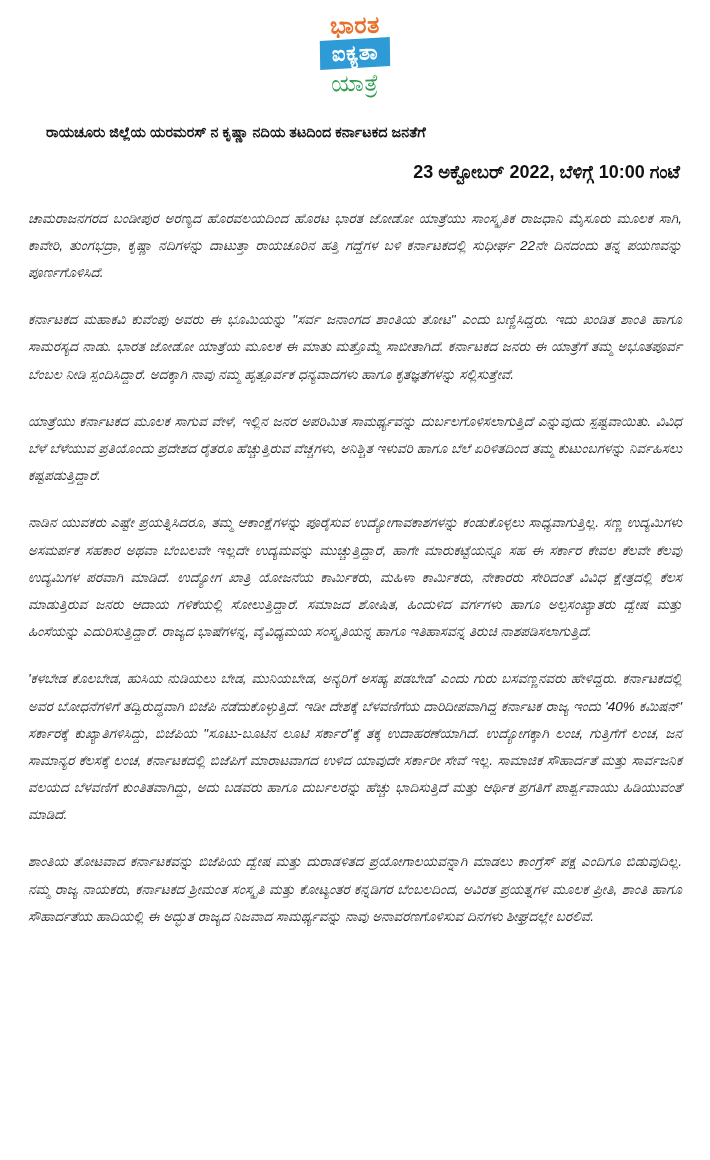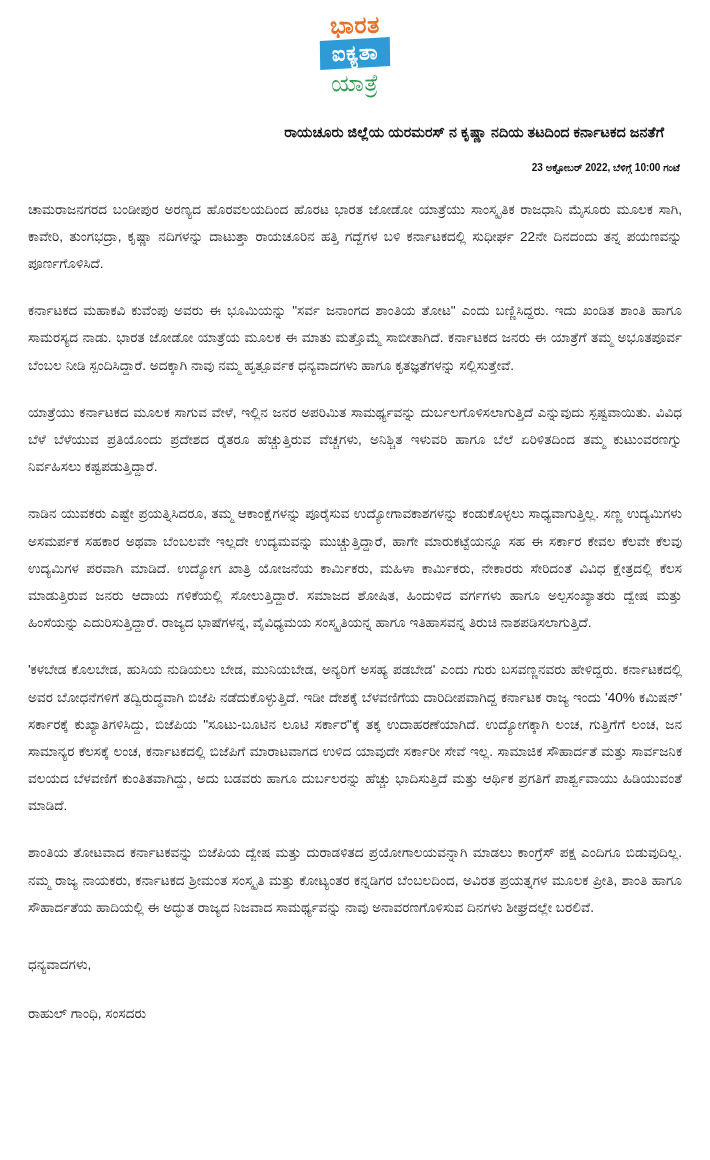--- a/index.html
+++ b/index.html
@@ -62,42 +62,43 @@
     font-weight: 400;
     color: #2E9D52;
     letter-spacing: .5px;
     transform: rotate(-1deg);
     margin-top: 2px;
   }
 
   
   .heading {
     margin-top: 24px;
-    text-align: right;
+    text-align: left;
     font-size: 14.4px;
     font-weight: 700;
     line-height: 1.85;
     color: #111111;
     padding: 0 18px;
   }
   .heading-line { display: block; }
 
   
   .datetime {
     margin-top: 16px;
     text-align: right;
-    font-size: 10px;
+    font-size: 18px;
     font-weight: 700;
     color: #111111;
     padding-right: 2px;
   }
 
   
   .body-copy {
     margin-top: 22px;
+    font-style: italic;
   }
   .para {
     text-align: justify;
     text-justify: inter-word;
     font-size: 13.6px;
     line-height: 2.0;
     color: #1b1b1b;
     margin: 0 0 20px 0;
   }
   .signoff {
@@ -125,24 +126,20 @@
 
   <div class="heading">
     <span class="heading-line">ರಾಯಚೂರು ಜಿಲ್ಲೆಯ ಯರಮರಸ್ ನ ಕೃಷ್ಣಾ ನದಿಯ ತಟದಿಂದ ಕರ್ನಾಟಕದ ಜನತೆಗೆ</span>
   </div>
 
   <div class="datetime">23 ಅಕ್ಟೋಬರ್ 2022, ಬೆಳಿಗ್ಗೆ 10:00 ಗಂಟೆ</div>
 
   <div class="body-copy">
     <p class="para">ಚಾಮರಾಜನಗರದ ಬಂಡೀಪುರ ಅರಣ್ಯದ ಹೊರವಲಯದಿಂದ ಹೊರಟ ಭಾರತ ಜೋಡೋ ಯಾತ್ರೆಯು ಸಾಂಸ್ಕೃತಿಕ ರಾಜಧಾನಿ ಮೈಸೂರು ಮೂಲಕ ಸಾಗಿ, ಕಾವೇರಿ, ತುಂಗಭದ್ರಾ, ಕೃಷ್ಣಾ ನದಿಗಳನ್ನು ದಾಟುತ್ತಾ ರಾಯಚೂರಿನ ಹತ್ತಿ ಗದ್ದೆಗಳ ಬಳಿ ಕರ್ನಾಟಕದಲ್ಲಿ ಸುಧೀರ್ಘ 22ನೇ ದಿನದಂದು ತನ್ನ ಪಯಣವನ್ನು ಪೂರ್ಣಗೊಳಿಸಿದೆ.</p>
     <p class="para">ಕರ್ನಾಟಕದ ಮಹಾಕವಿ ಕುವೆಂಪು ಅವರು ಈ ಭೂಮಿಯನ್ನು "ಸರ್ವ ಜನಾಂಗದ ಶಾಂತಿಯ ತೋಟ" ಎಂದು ಬಣ್ಣಿಸಿದ್ದರು. ಇದು ಖಂಡಿತ ಶಾಂತಿ ಹಾಗೂ ಸಾಮರಸ್ಯದ ನಾಡು. ಭಾರತ ಜೋಡೋ ಯಾತ್ರೆಯ ಮೂಲಕ ಈ ಮಾತು ಮತ್ತೊಮ್ಮೆ ಸಾಬೀತಾಗಿದೆ. ಕರ್ನಾಟಕದ ಜನರು ಈ ಯಾತ್ರೆಗೆ ತಮ್ಮ ಅಭೂತಪೂರ್ವ ಬೆಂಬಲ ನೀಡಿ ಸ್ಪಂದಿಸಿದ್ದಾರೆ. ಅದಕ್ಕಾಗಿ ನಾವು ನಮ್ಮ ಹೃತ್ಪೂರ್ವಕ ಧನ್ಯವಾದಗಳು ಹಾಗೂ ಕೃತಜ್ಞತೆಗಳನ್ನು ಸಲ್ಲಿಸುತ್ತೇವೆ.</p>
-    <p class="para">ಯಾತ್ರೆಯು ಕರ್ನಾಟಕದ ಮೂಲಕ ಸಾಗುವ ವೇಳೆ, ಇಲ್ಲಿನ ಜನರ ಅಪರಿಮಿತ ಸಾಮರ್ಥ್ಯವನ್ನು ದುರ್ಬಲಗೊಳಿಸಲಾಗುತ್ತಿದೆ ಎನ್ನುವುದು ಸ್ಪಷ್ಟವಾಯಿತು. ವಿವಿಧ ಬೆಳೆ ಬೆಳೆಯುವ ಪ್ರತಿಯೊಂದು ಪ್ರದೇಶದ ರೈತರೂ ಹೆಚ್ಚುತ್ತಿರುವ ವೆಚ್ಚಗಳು, ಅನಿಶ್ಚಿತ ಇಳುವರಿ ಹಾಗೂ ಬೆಲೆ ಏರಿಳಿತದಿಂದ ತಮ್ಮ ಕುಟುಂವರಣಗ್ನು ನಿರ್ವಹಿಸಲು ಕಷ್ಟಪಡುತ್ತಿದ್ದಾರೆ.</p>
+    <p class="para">ಯಾತ್ರೆಯು ಕರ್ನಾಟಕದ ಮೂಲಕ ಸಾಗುವ ವೇಳೆ, ಇಲ್ಲಿನ ಜನರ ಅಪರಿಮಿತ ಸಾಮರ್ಥ್ಯವನ್ನು ದುರ್ಬಲಗೊಳಿಸಲಾಗುತ್ತಿದೆ ಎನ್ನುವುದು ಸ್ಪಷ್ಟವಾಯಿತು. ವಿವಿಧ ಬೆಳೆ ಬೆಳೆಯುವ ಪ್ರತಿಯೊಂದು ಪ್ರದೇಶದ ರೈತರೂ ಹೆಚ್ಚುತ್ತಿರುವ ವೆಚ್ಚಗಳು, ಅನಿಶ್ಚಿತ ಇಳುವರಿ ಹಾಗೂ ಬೆಲೆ ಏರಿಳಿತದಿಂದ ತಮ್ಮ ಕುಟುಂಬಗಳನ್ನು ನಿರ್ವಹಿಸಲು ಕಷ್ಟಪಡುತ್ತಿದ್ದಾರೆ.</p>
     <p class="para">ನಾಡಿನ ಯುವಕರು ಎಷ್ಟೇ ಪ್ರಯತ್ನಿಸಿದರೂ, ತಮ್ಮ ಆಕಾಂಕ್ಷೆಗಳನ್ನು ಪೂರೈಸುವ ಉದ್ಯೋಗಾವಕಾಶಗಳನ್ನು ಕಂಡುಕೊಳ್ಳಲು ಸಾಧ್ಯವಾಗುತ್ತಿಲ್ಲ. ಸಣ್ಣ ಉದ್ಯಮಿಗಳು ಅಸಮರ್ಪಕ ಸಹಕಾರ ಅಥವಾ ಬೆಂಬಲವೇ ಇಲ್ಲದೇ ಉದ್ಯಮವನ್ನು ಮುಚ್ಚುತ್ತಿದ್ದಾರೆ, ಹಾಗೇ ಮಾರುಕಟ್ಟೆಯನ್ನೂ ಸಹ ಈ ಸರ್ಕಾರ ಕೇವಲ ಕೆಲವೇ ಕೆಲವು ಉದ್ಯಮಿಗಳ ಪರವಾಗಿ ಮಾಡಿದೆ. ಉದ್ಯೋಗ ಖಾತ್ರಿ ಯೋಜನೆಯ ಕಾರ್ಮಿಕರು, ಮಹಿಳಾ ಕಾರ್ಮಿಕರು, ನೇಕಾರರು ಸೇರಿದಂತೆ ವಿವಿಧ ಕ್ಷೇತ್ರದಲ್ಲಿ ಕೆಲಸ ಮಾಡುತ್ತಿರುವ ಜನರು ಆದಾಯ ಗಳಿಕೆಯಲ್ಲಿ ಸೋಲುತ್ತಿದ್ದಾರೆ. ಸಮಾಜದ ಶೋಷಿತ, ಹಿಂದುಳಿದ ವರ್ಗಗಳು ಹಾಗೂ ಅಲ್ಪಸಂಖ್ಯಾತರು ದ್ವೇಷ ಮತ್ತು ಹಿಂಸೆಯನ್ನು ಎದುರಿಸುತ್ತಿದ್ದಾರೆ. ರಾಜ್ಯದ ಭಾಷೆಗಳನ್ನ, ವೈವಿಧ್ಯಮಯ ಸಂಸ್ಕೃತಿಯನ್ನ ಹಾಗೂ ಇತಿಹಾಸವನ್ನ ತಿರುಚಿ ನಾಶಪಡಿಸಲಾಗುತ್ತಿದೆ.</p>
     <p class="para">'ಕಳಬೇಡ ಕೊಲಬೇಡ, ಹುಸಿಯ ನುಡಿಯಲು ಬೇಡ, ಮುನಿಯಬೇಡ, ಅನ್ಯರಿಗೆ ಅಸಹ್ಯ ಪಡಬೇಡ' ಎಂದು ಗುರು ಬಸವಣ್ಣನವರು ಹೇಳಿದ್ದರು. ಕರ್ನಾಟಕದಲ್ಲಿ ಅವರ ಬೋಧನೆಗಳಿಗೆ ತದ್ವಿರುದ್ಧವಾಗಿ ಬಿಜೆಪಿ ನಡೆದುಕೊಳ್ಳುತ್ತಿದೆ. ಇಡೀ ದೇಶಕ್ಕೆ ಬೆಳವಣಿಗೆಯ ದಾರಿದೀಪವಾಗಿದ್ದ ಕರ್ನಾಟಕ ರಾಜ್ಯ ಇಂದು '40% ಕಮಿಷನ್'  ಸರ್ಕಾರಕ್ಕೆ ಕುಖ್ಯಾತಿಗಳಿಸಿದ್ದು, ಬಿಜೆಪಿಯ "ಸೂಟು-ಬೂಟಿನ ಲೂಟಿ ಸರ್ಕಾರ"ಕ್ಕೆ ತಕ್ಕ ಉದಾಹರಣೆಯಾಗಿದೆ. ಉದ್ಯೋಗಕ್ಕಾಗಿ ಲಂಚ, ಗುತ್ತಿಗೆಗೆ ಲಂಚ, ಜನ ಸಾಮಾನ್ಯರ ಕೆಲಸಕ್ಕೆ ಲಂಚ, ಕರ್ನಾಟಕದಲ್ಲಿ ಬಿಜೆಪಿಗೆ ಮಾರಾಟವಾಗದ ಉಳಿದ ಯಾವುದೇ ಸರ್ಕಾರೀ ಸೇವೆ ಇಲ್ಲ. ಸಾಮಾಜಿಕ ಸೌಹಾರ್ದತೆ ಮತ್ತು ಸಾರ್ವಜನಿಕ ವಲಯದ ಬೆಳವಣಿಗೆ ಕುಂತಿತವಾಗಿದ್ದು, ಅದು ಬಡವರು ಹಾಗೂ ದುರ್ಬಲರನ್ನು ಹೆಚ್ಚು ಭಾದಿಸುತ್ತಿದೆ ಮತ್ತು ಆರ್ಥಿಕ ಪ್ರಗತಿಗೆ ಪಾರ್ಶ್ವವಾಯು ಹಿಡಿಯುವಂತೆ ಮಾಡಿದೆ.</p>
     <p class="para">ಶಾಂತಿಯ ತೋಟವಾದ ಕರ್ನಾಟಕವನ್ನು ಬಿಜೆಪಿಯ ದ್ವೇಷ ಮತ್ತು ದುರಾಡಳಿತದ ಪ್ರಯೋಗಾಲಯವನ್ನಾಗಿ ಮಾಡಲು ಕಾಂಗ್ರೆಸ್ ಪಕ್ಷ ಎಂದಿಗೂ ಬಿಡುವುದಿಲ್ಲ. ನಮ್ಮ ರಾಜ್ಯ ನಾಯಕರು, ಕರ್ನಾಟಕದ ಶ್ರೀಮಂತ ಸಂಸ್ಕೃತಿ ಮತ್ತು ಕೋಟ್ಯಂತರ ಕನ್ನಡಿಗರ ಬೆಂಬಲದಿಂದ, ಅವಿರತ ಪ್ರಯತ್ನಗಳ ಮೂಲಕ ಪ್ರೀತಿ, ಶಾಂತಿ ಹಾಗೂ ಸೌಹಾರ್ದತೆಯ ಹಾದಿಯಲ್ಲಿ ಈ ಅದ್ಭುತ ರಾಜ್ಯದ ನಿಜವಾದ ಸಾಮರ್ಥ್ಯವನ್ನು ನಾವು ಅನಾವರಣಗೊಳಿಸುವ ದಿನಗಳು ಶೀಘ್ರದಲ್ಲೇ ಬರಲಿವೆ.</p>
   </div>
 
-  <div class="signoff">
-    <p>ಧನ್ಯವಾದಗಳು,</p>
-    <p>ರಾಹುಲ್ ಗಾಂಧಿ, ಸಂಸದರು</p>
-  </div>
 
 </div>
 
 </body></html>

